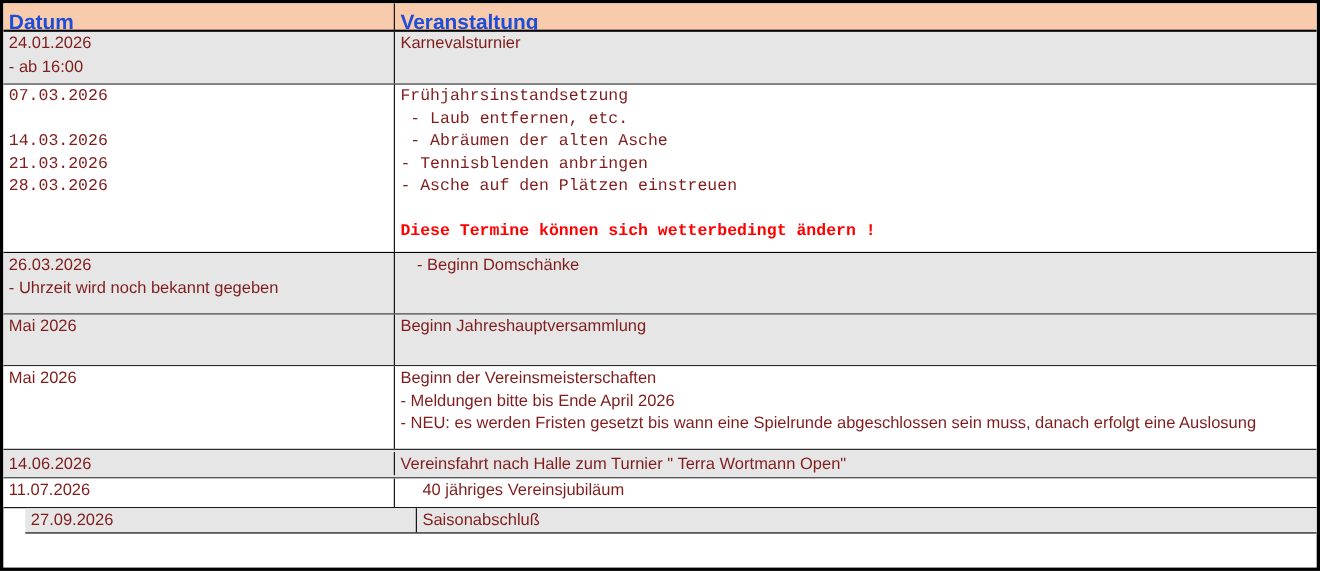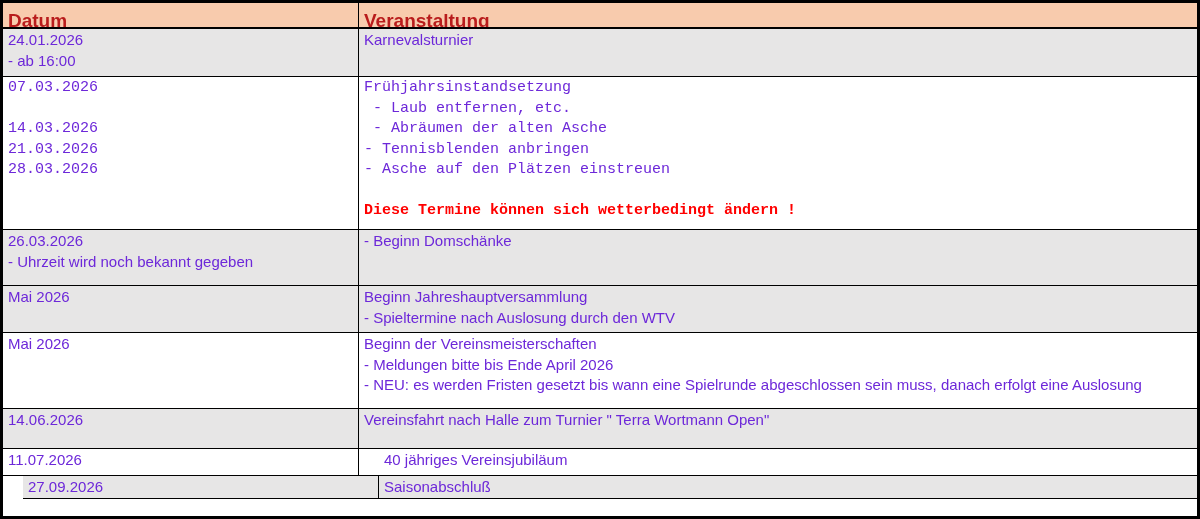--- a/index.html
+++ b/index.html
@@ -28,40 +28,40 @@
   .header-row {
     height: 26px;
     background: var(--header-bg, #F8CBAD);
     border-bottom: 2px solid var(--border-color, #000000);
   }
   .header-row .cell {
     display: flex;
     align-items: center;
     font-weight: bold;
     font-size: 19px;
-    color: #b91c1c;
+    color: #1d4ed8;
     padding-top: 12px;
   }
   .cell {
     box-sizing: border-box;
     padding: 1px 4px 0 5px;
     overflow: hidden;
   }
   .cell.datum {
     width: 356px;
     flex: none;
     border-right: 1.5px solid var(--border-color, #000000);
   }
   .cell.veranstaltung {
     flex: 1;
   }
   .line {
     font-size: 15px;
     line-height: 20.5px;
-    color: #6d28d9;
+    color: #7f1d1d;
     white-space: pre-wrap;
   }
   .line.warning {
     color: var(--warning-color, #FF0000);
     font-weight: bold;
   }
 </style>
 </head>
 <body>
 
@@ -91,49 +91,48 @@
         <div class="cell veranstaltung">
           <div class="line">Frühjahrsinstandsetzung</div>
           <div class="line"> - Laub entfernen, etc.</div>
           <div class="line"> - Abräumen der alten Asche</div>
           <div class="line">- Tennisblenden anbringen</div>
           <div class="line">- Asche auf den Plätzen einstreuen</div>
           <div class="line">&nbsp;</div>
           <div class="line warning">Diese Termine können sich wetterbedingt ändern !</div>
         </div>
       </div>
-      <div class="row shaded" style="height: 56px;">
+      <div class="row shaded" style="height: 56px; gap: 15px;">
         <div class="cell datum">
           <div class="line">26.03.2026</div>
           <div class="line">- Uhrzeit wird noch bekannt gegeben</div>
         </div>
         <div class="cell veranstaltung">
           <div class="line">- Beginn Domschänke</div>
         </div>
       </div>
       <div class="row shaded" style="height: 47px;">
         <div class="cell datum">
           <div class="line">Mai 2026</div>
         </div>
         <div class="cell veranstaltung">
           <div class="line">Beginn Jahreshauptversammlung</div>
-          <div class="line">- Spieltermine nach Auslosung durch den WTV</div>
         </div>
       </div>
       <div class="row" style="height: 76px;">
         <div class="cell datum">
           <div class="line">Mai 2026</div>
         </div>
         <div class="cell veranstaltung">
           <div class="line">Beginn der Vereinsmeisterschaften</div>
           <div class="line">- Meldungen bitte bis Ende April 2026</div>
           <div class="line">- NEU: es werden Fristen gesetzt bis wann eine Spielrunde abgeschlossen sein muss, danach erfolgt eine Auslosung</div>
         </div>
       </div>
-      <div class="row shaded" style="height: 40px;">
+      <div class="row shaded" style="height: 26px; align-items: center;">
         <div class="cell datum">
           <div class="line">14.06.2026</div>
         </div>
         <div class="cell veranstaltung">
           <div class="line">Vereinsfahrt nach Halle zum Turnier " Terra Wortmann Open"</div>
         </div>
       </div>
       <div class="row" style="height: 27px; gap: 20px;">
         <div class="cell datum">
           <div class="line">11.07.2026</div>

